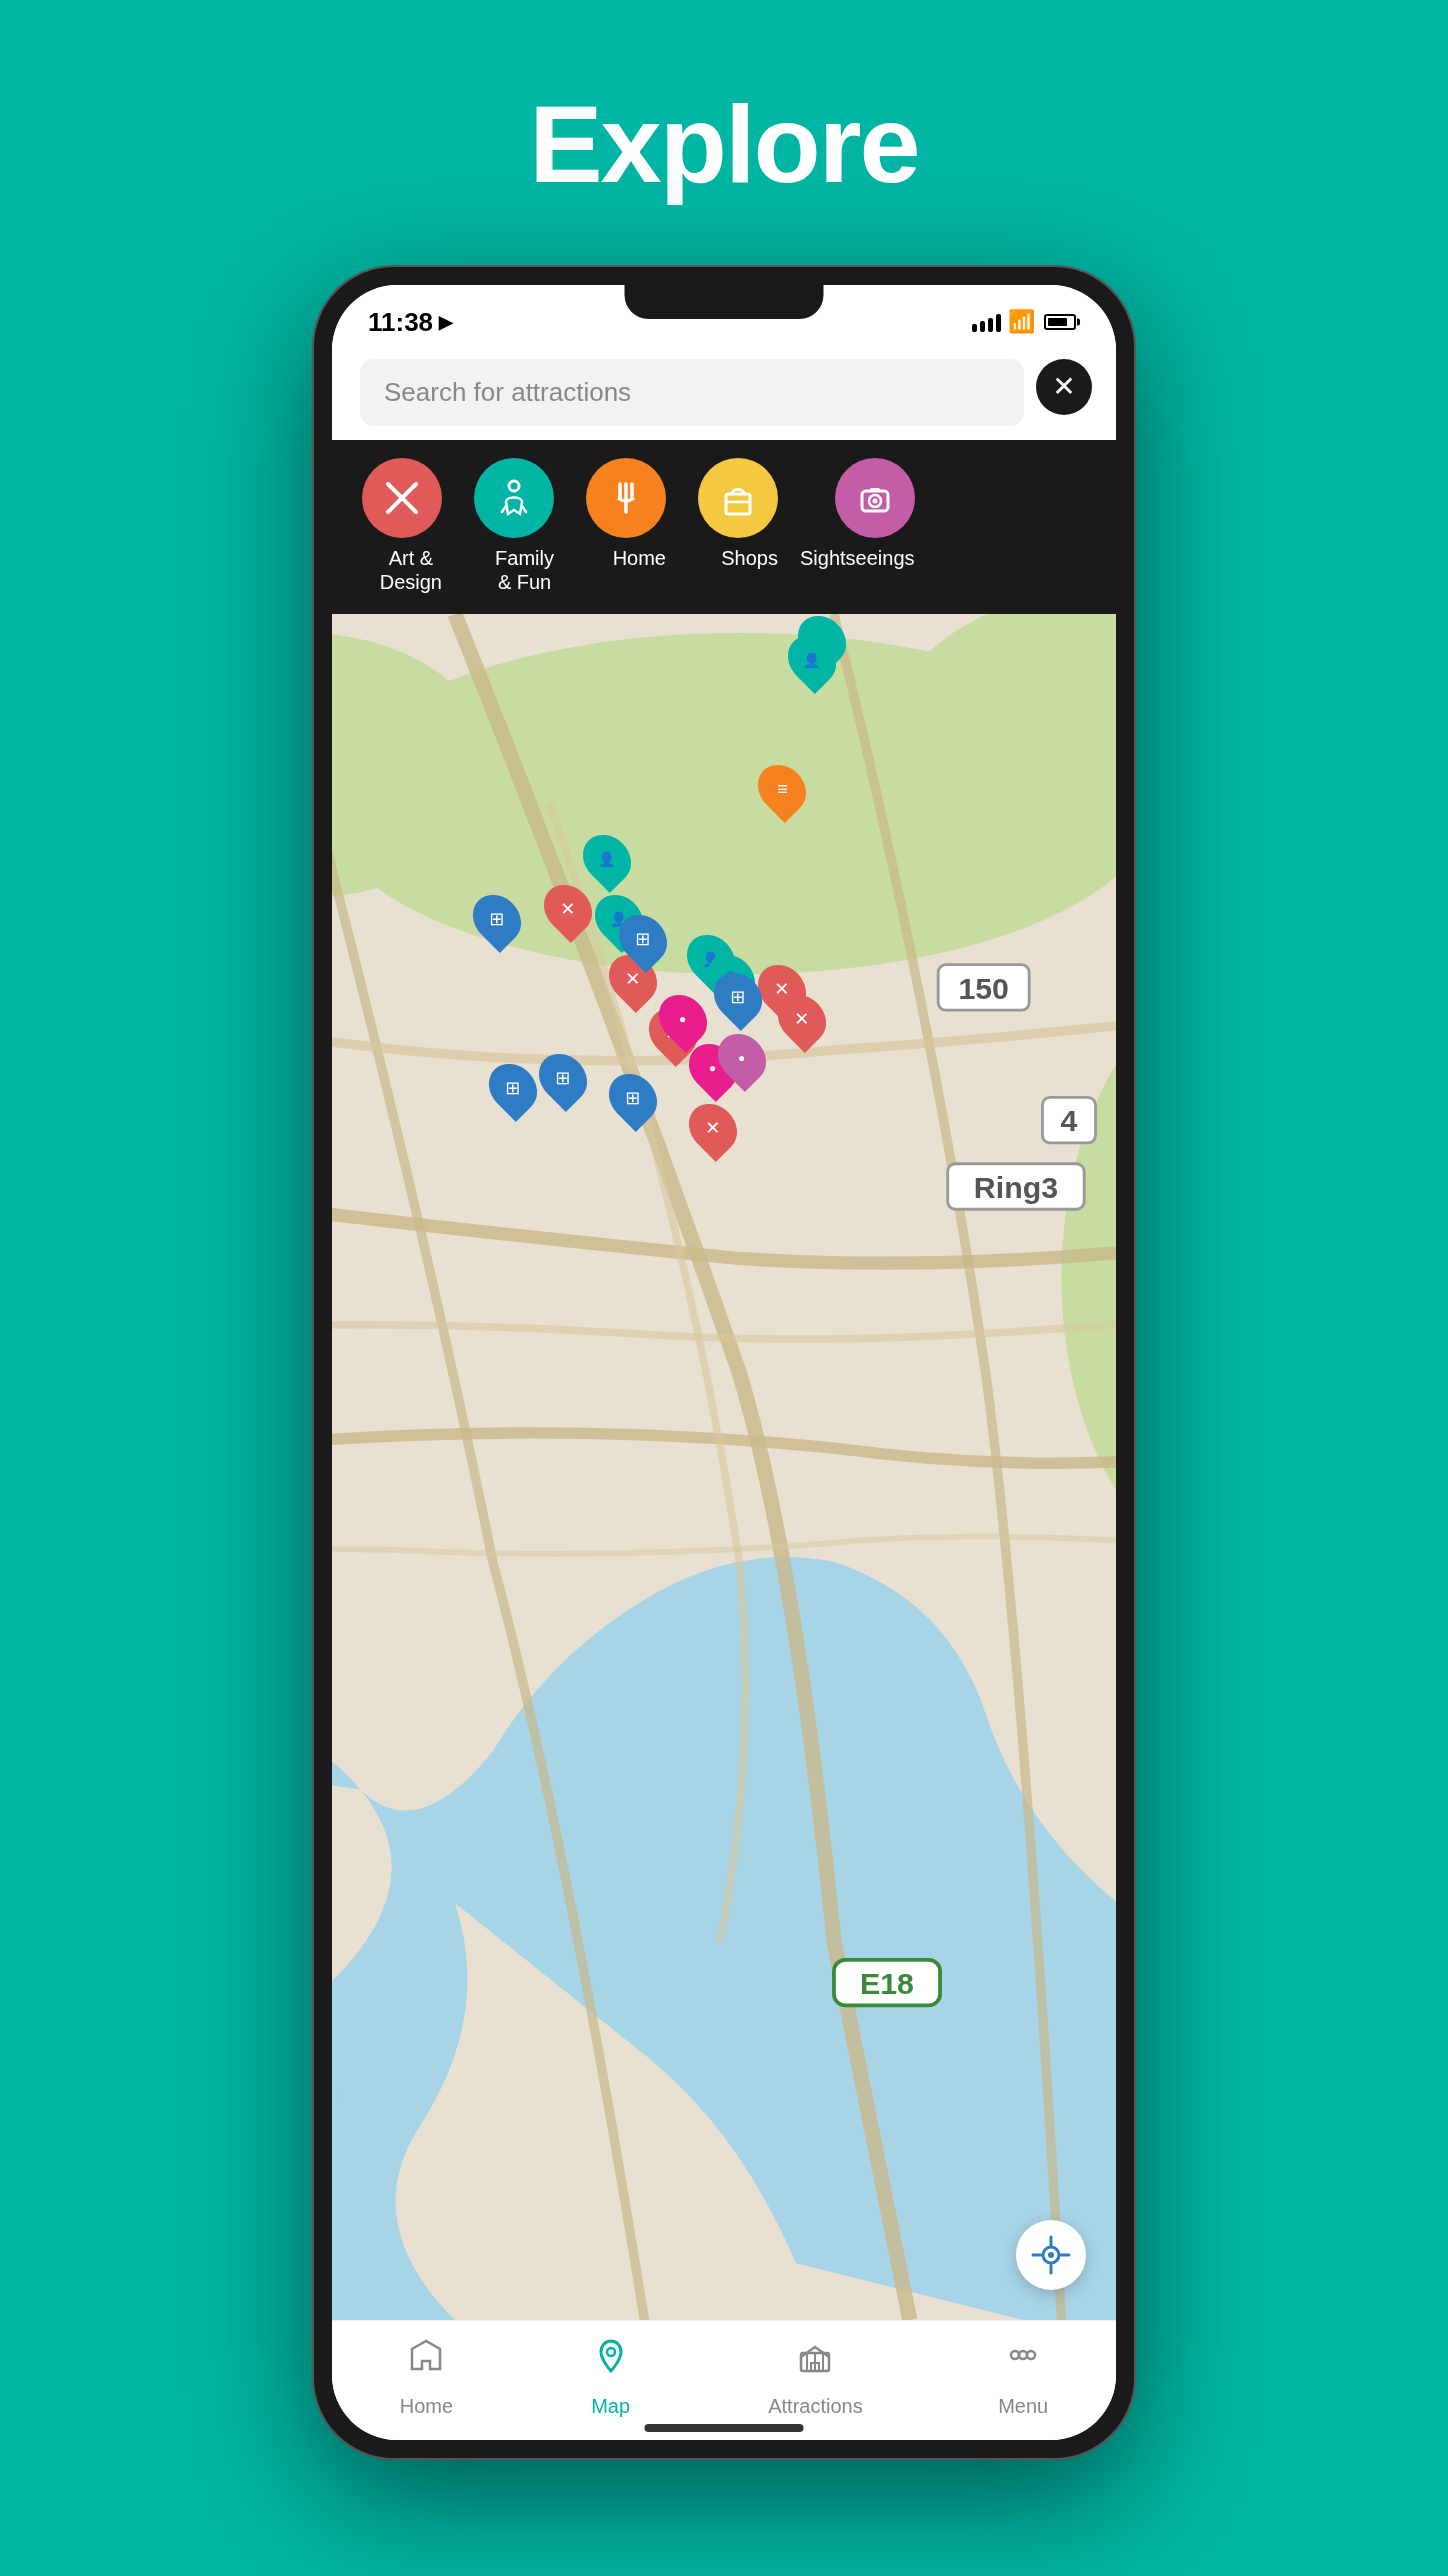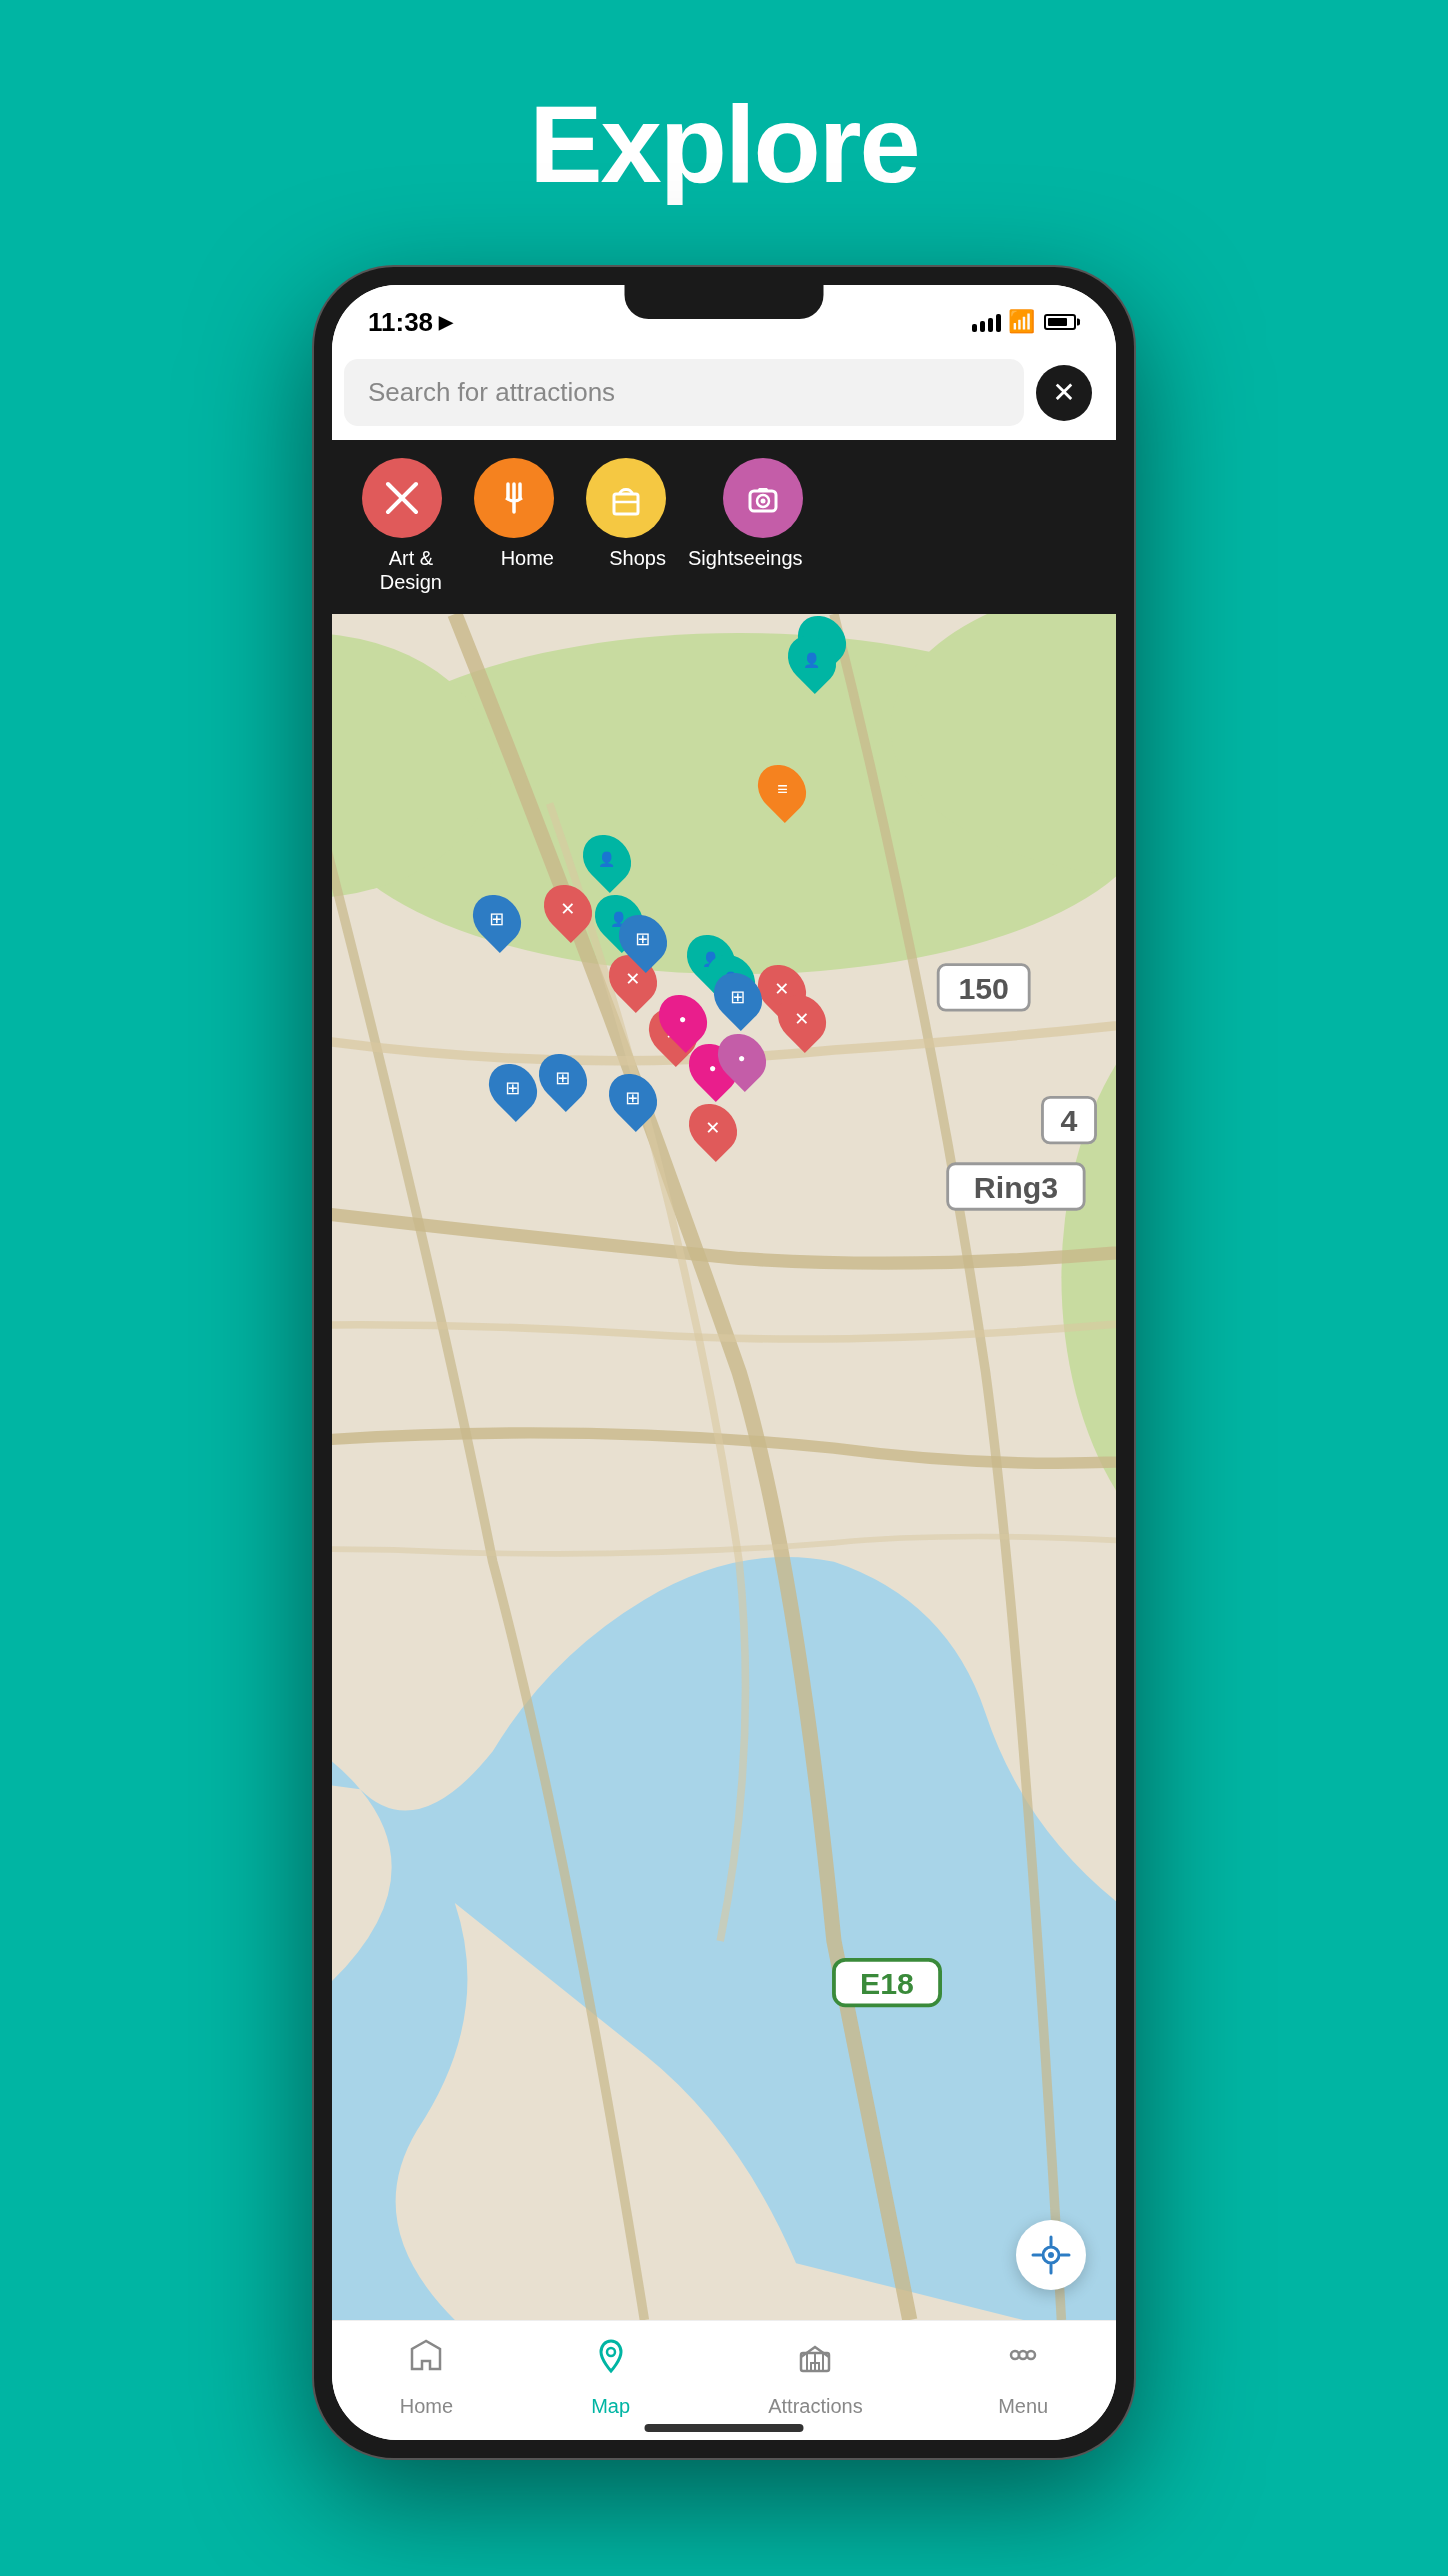--- a/index.html
+++ b/index.html
@@ -125,23 +125,23 @@
     .battery-fill {
       background: #000;
       height: 100%;
       width: 80%;
       border-radius: 1px;
     }
 
     
     .search-bar {
       background: white;
-      padding: 14px 24px 14px 12px;
-      display: flex;
-      align-items: center;
+      padding: 14px 24px 14px 28px;
+      display: flex;
+      align-items: flex-start;
       gap: 12px;
     }
 
     .search-input-wrap {
       flex: 1;
       background: #f2f2f2;
       border-radius: 14px;
       padding: 18px 24px;
       display: flex;
       align-items: center;
@@ -363,20 +363,31 @@
       <div class="category-item">
         <div class="category-icon cat-art">
           <svg class="cat-icon-svg" viewBox="0 0 44 44" fill="none" xmlns="http://www.w3.org/2000/svg">
             <line x1="8" y1="36" x2="36" y2="8" stroke="white" stroke-width="4" stroke-linecap="round"></line>
             <line x1="36" y1="36" x2="8" y2="8" stroke="white" stroke-width="4" stroke-linecap="round"></line>
           </svg>
         </div>
         <span class="category-label">Art &amp;<br>Design</span>
       </div>
 
+      <div class="category-item">
+        <div class="category-icon cat-family">
+          <svg class="cat-icon-svg" viewBox="0 0 44 44" fill="none" xmlns="http://www.w3.org/2000/svg">
+            <circle cx="22" cy="10" r="5" stroke="white" stroke-width="3"></circle>
+            <path d="M14 26 C14 20 30 20 30 26 L28 38 L22 34 L16 38 Z" stroke="white" stroke-width="2.5" fill="none"></path>
+            <line x1="14" y1="30" x2="10" y2="36" stroke="white" stroke-width="2.5" stroke-linecap="round"></line>
+            <line x1="30" y1="30" x2="34" y2="36" stroke="white" stroke-width="2.5" stroke-linecap="round"></line>
+          </svg>
+        </div>
+        <span class="category-label">Family<br>&amp; Fun</span>
+      </div>
 
       <div class="category-item">
         <div class="category-icon cat-food">
           <svg class="cat-icon-svg" viewBox="0 0 44 44" fill="none" xmlns="http://www.w3.org/2000/svg">
             <line x1="16" y1="8" x2="16" y2="22" stroke="white" stroke-width="3.5" stroke-linecap="round"></line>
             <line x1="22" y1="8" x2="22" y2="36" stroke="white" stroke-width="3.5" stroke-linecap="round"></line>
             <line x1="28" y1="8" x2="28" y2="22" stroke="white" stroke-width="3.5" stroke-linecap="round"></line>
             <path d="M14 22 Q22 28 30 22" stroke="white" stroke-width="3" fill="none"></path>
           </svg>
         </div>

